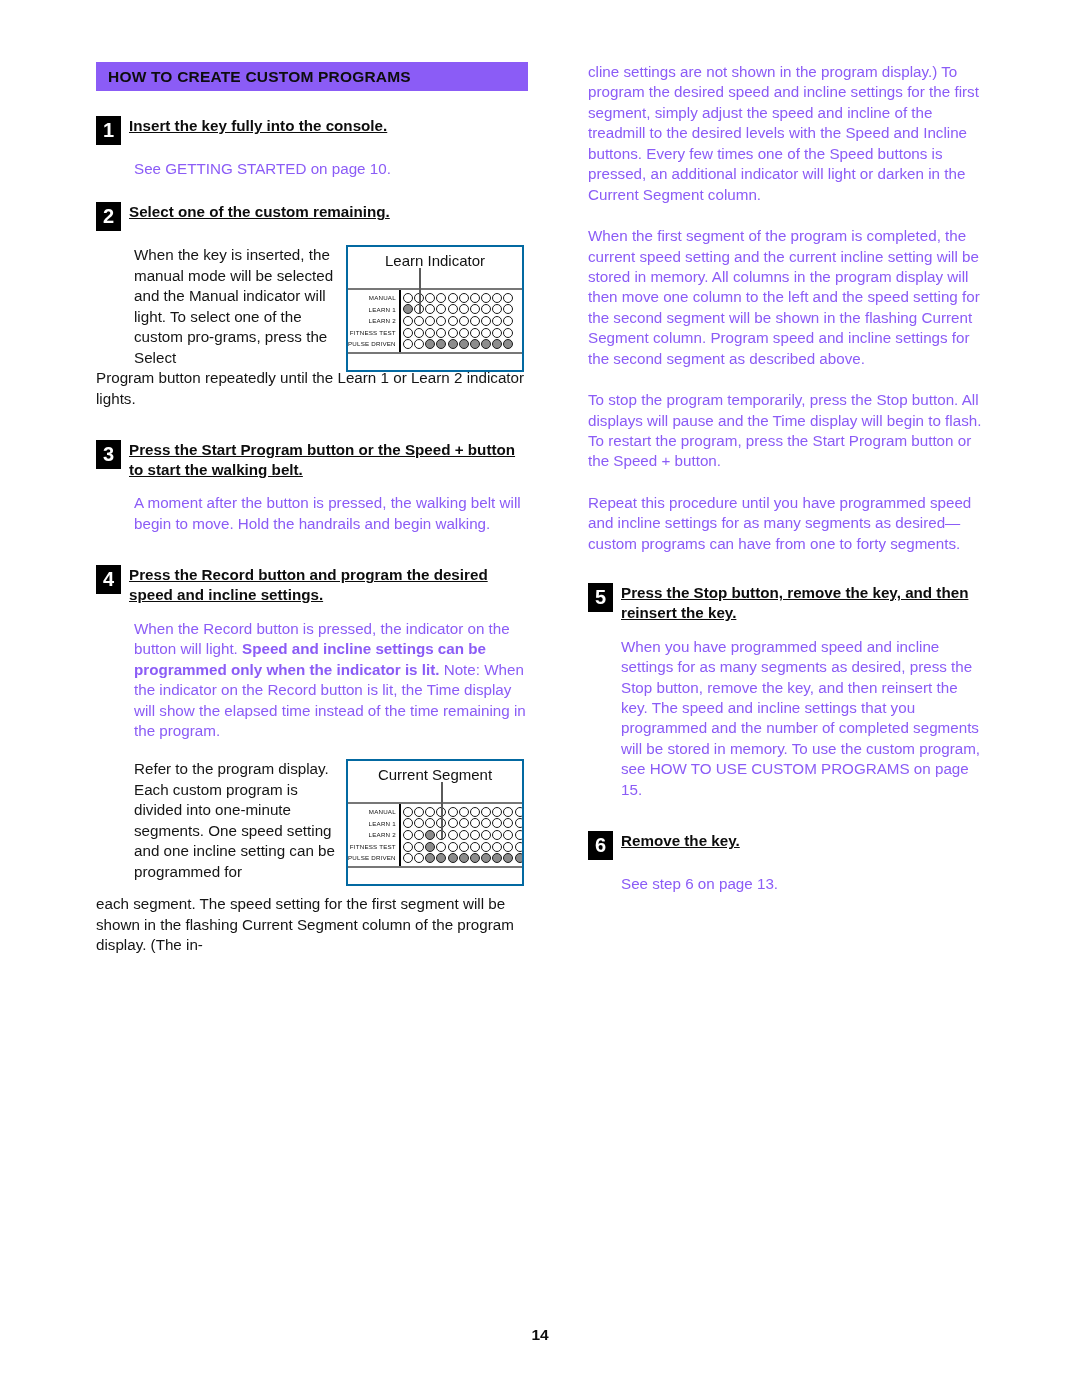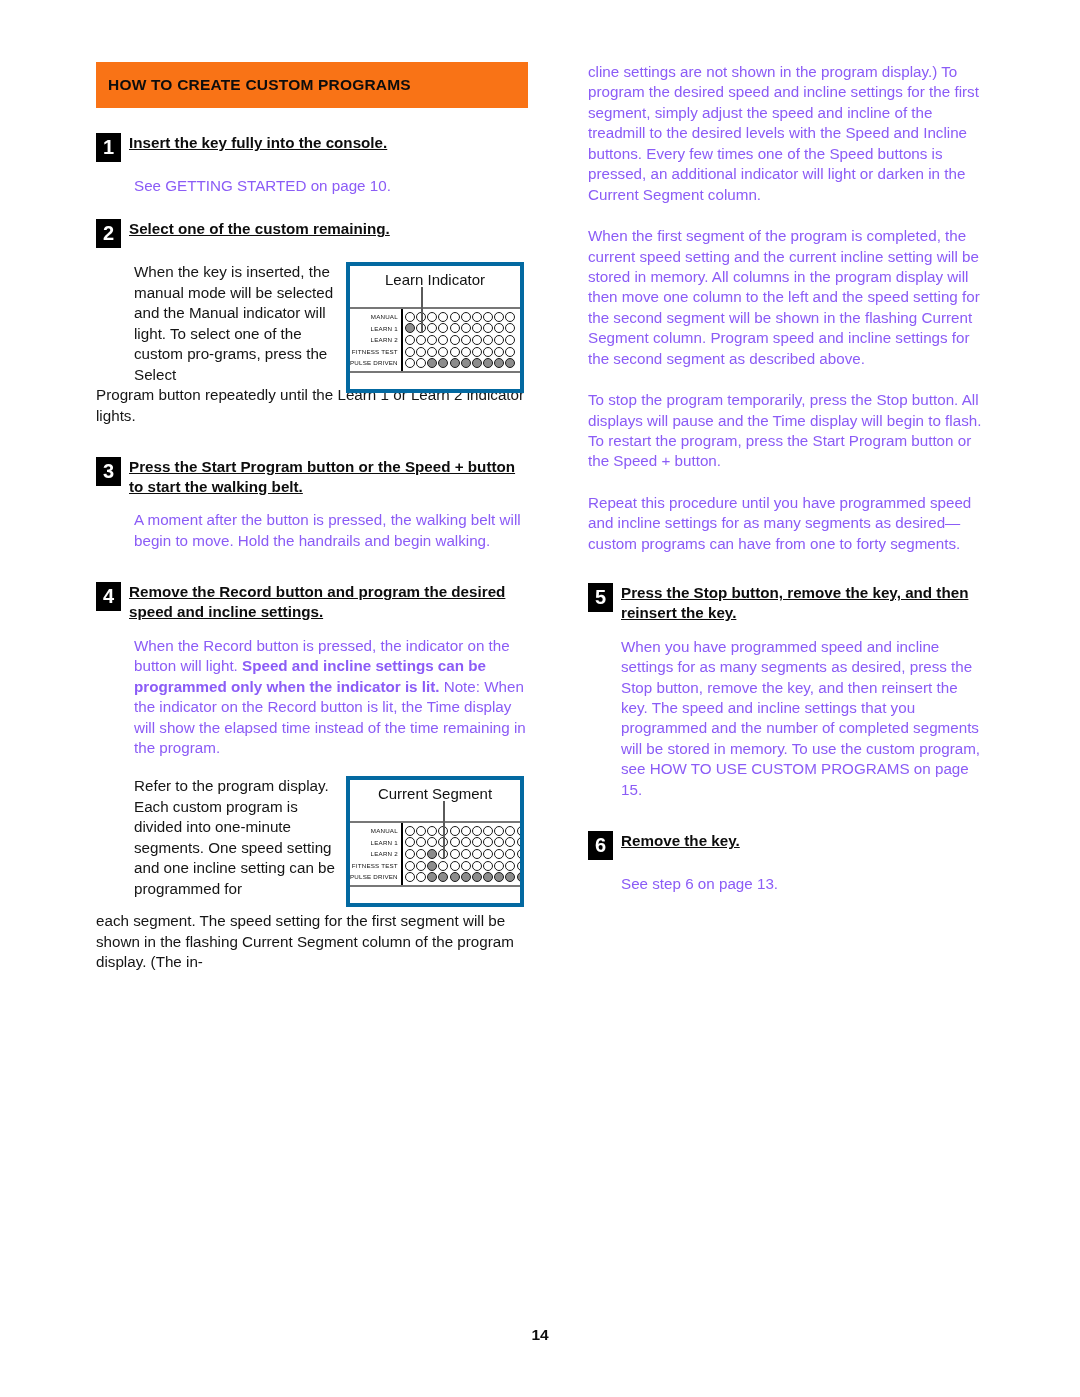--- a/index.html
+++ b/index.html
@@ -31,23 +31,23 @@
   }
   .col-right {
     position: absolute;
     left: 588px;
     top: 62px;
     width: 400px;
   }
 
   
   .section-bar {
-    background: #f97316;
+    background: #8b5cf6;
     width: 432px;
-    height: 46px;
+    height: 29px;
     display: flex;
     align-items: center;
     padding-left: 12px;
     margin-bottom: 24px;
   }
   .section-bar-title {
     font-size: 15.5px;
     font-weight: bold;
     letter-spacing: 0.2px;
     color: #0d0d0d;
@@ -101,21 +101,21 @@
     font-size: 15.2px;
     line-height: 1.345;
     color: #151515;
     margin: 0;
   }
   .flow-text.narrow { width: 215px; margin-left: 38px; }
   .flow-text.full   { margin: 0; }
 
   
   .figure {
-    border: 4px solid #0369a1;
+    border: 2px solid #0369a1;
     background: #ffffff;
     width: 178px;
     position: absolute;
   }
   .fig-caption {
     font-size: 15px;
     text-align: center;
     padding: 6px 0 4px 0;
     color: #111111;
     line-height: 1.1;
@@ -306,21 +306,21 @@
     </div>
 
     <div class="step" style="margin-top:30px;">
       <div class="step-num">3</div>
       <div class="step-title">Press the Start Program button or the Speed + button to start the walking belt.</div>
     </div>
     <p class="body indent">A moment after the button is pressed, the walking belt will begin to move. Hold the handrails and begin walking.</p>
 
     <div class="step" style="margin-top:30px;">
       <div class="step-num">4</div>
-      <div class="step-title">Remove the Record button and program the desired speed and incline settings.</div>
+      <div class="step-title">Press the Record button and program the desired speed and incline settings.</div>
     </div>
 
     <p class="body indent" style="margin-left:38px;">
       <span>When the Record button is pressed, the indicator on the button will light. </span><b>Speed and incline settings can be programmed only when the indicator is lit.</b><span> Note: When the indicator on the Record button is lit, the Time display will show the elapsed time instead of the time remaining in the program.</span>
     </p>
 
     <div class="flow-block" style="position:relative; min-height:135px; margin-top:18px;">
 
       <div class="figure" id="fig-segment" style="left:250px; top:0px;">
         <div class="fig-caption">Current Segment</div>

